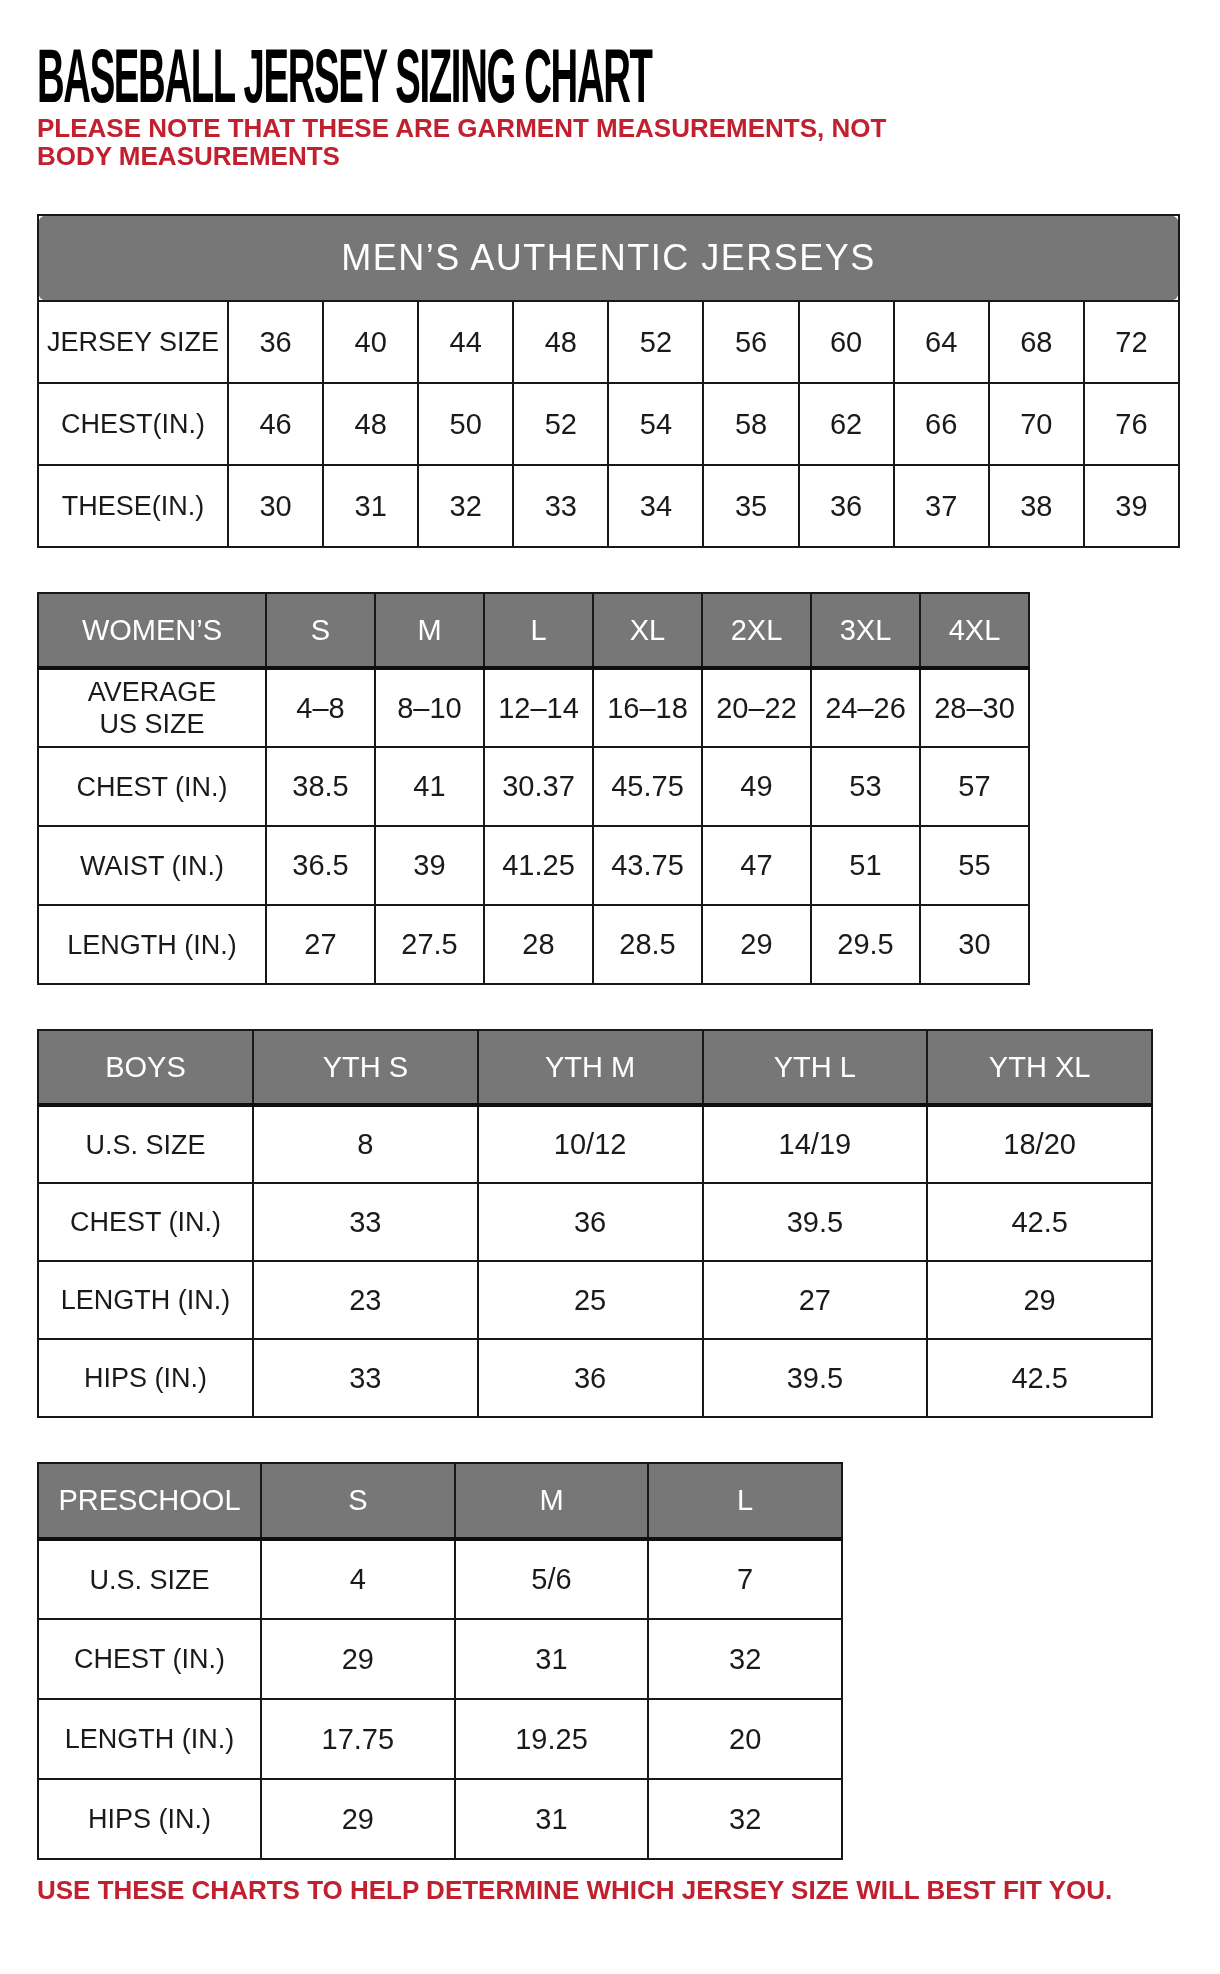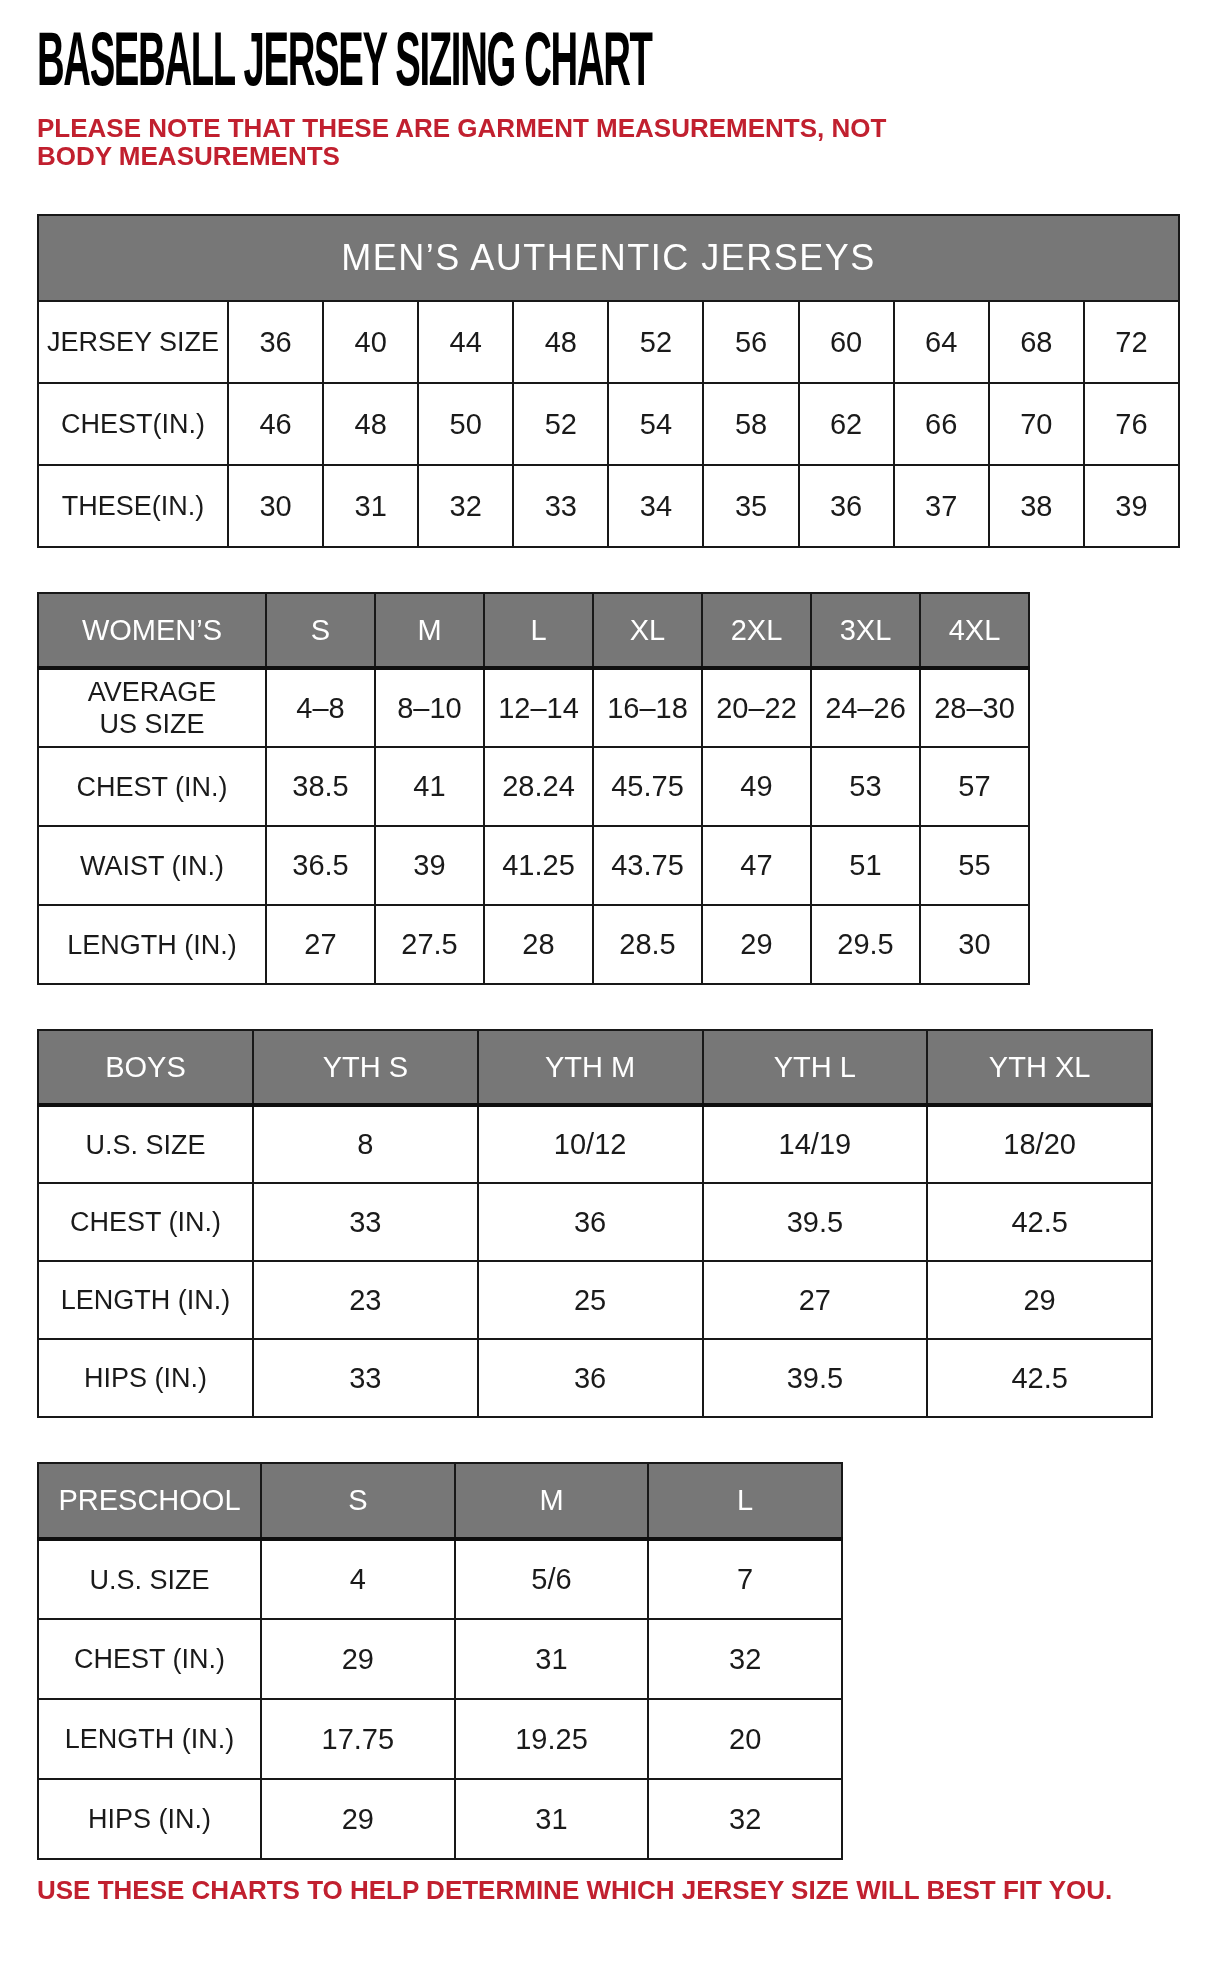--- a/index.html
+++ b/index.html
@@ -10,21 +10,21 @@
   html,body{margin:0;padding:0;background:#ffffff;}
   body{
     width:1220px;min-height:1974px;
     font-family:"Liberation Sans", sans-serif;
     color:#1a1a1a;
     overflow-x:hidden;
   }
   .wrap{padding:24px 0 10px 37px;}
 
   
-  .title-box{height:84px;display:flex;align-items:flex-start;overflow:visible;}
+  .title-box{height:84px;display:flex;align-items:flex-end;overflow:visible;}
   .title{
     display:inline-block;
     font-size:58px;font-weight:700;letter-spacing:-2px;white-space:nowrap;
     color:#000;
     transform:scale(0.66,1.32);
     transform-origin:left center;
   }
 
   
   .note{color:var(--red);font-weight:700;font-size:26px;line-height:28px;}
@@ -44,21 +44,21 @@
     background:var(--gray);color:#ffffff;font-size:29px;
     border-bottom:4px solid #0f0f0f;
   }
   .tbl td.banner{
     background:var(--gray);color:#ffffff;
     font-size:36px;letter-spacing:1.5px;height:86px;
   }
 
   
   .mens{width:1143px;margin-top:22px;}
-  .mens td{height:82px;}
+  .mens td{height:82px;border-radius:9px;}
   .mens .col-label{width:190px;}
 
   
   .womens{width:993px;}
   .womens th{height:75px;}
   .womens td{height:79px;margin-left:17px;}
   .womens .col-label{width:228px;}
 
   
   .boys{width:1116px;}
@@ -173,21 +173,21 @@
           <td class="cell">12–14</td>
           <td class="cell">16–18</td>
           <td class="cell">20–22</td>
           <td class="cell">24–26</td>
           <td class="cell">28–30</td>
         </tr>
         <tr>
           <td class="rlabel">CHEST (IN.)</td>
           <td class="cell">38.5</td>
           <td class="cell">41</td>
-          <td class="cell">28.24</td>
+          <td class="cell">30.37</td>
           <td class="cell">45.75</td>
           <td class="cell">49</td>
           <td class="cell">53</td>
           <td class="cell">57</td>
         </tr>
         <tr>
           <td class="rlabel">WAIST (IN.)</td>
           <td class="cell">36.5</td>
           <td class="cell">39</td>
           <td class="cell">41.25</td>

